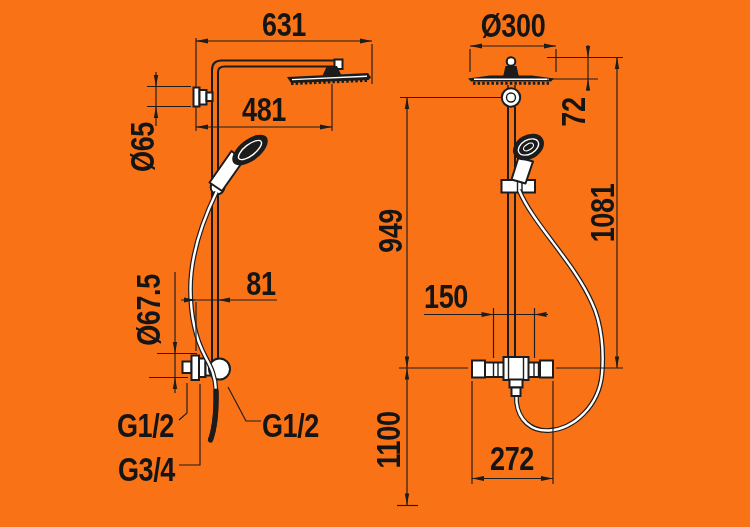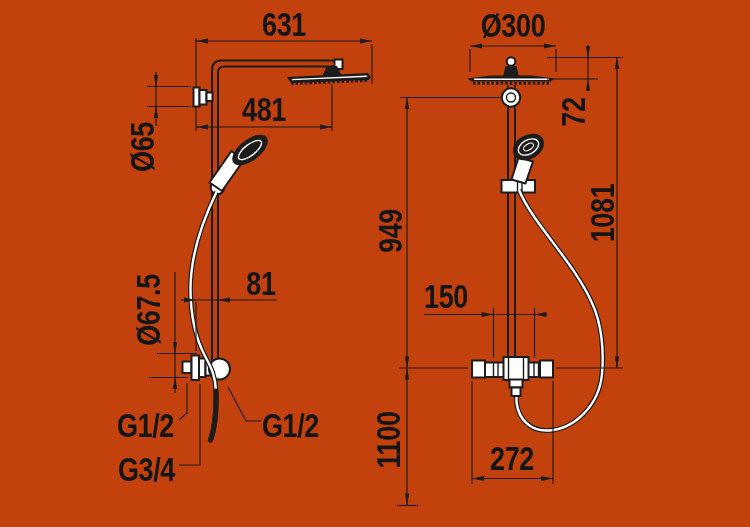--- a/index.html
+++ b/index.html
@@ -1,16 +1,16 @@
 <!DOCTYPE html>
 <html><head>
 <meta charset="utf-8">
 <style>
   html,body{margin:0;padding:0;background:#ffffff;}
-  .stage{position:relative;width:750px;height:527px;background:#c2410c;overflow:hidden;}
+  .stage{position:relative;width:750px;height:527px;background:#f97316;overflow:hidden;}
   svg{position:absolute;left:0;top:0;}
   .ol{stroke:#1c1c1c;stroke-width:2;fill:none;}
   .olr{stroke:#1c1c1c;stroke-width:2;fill:none;stroke-linejoin:round;}
   .thin{stroke:#1c1c1c;stroke-width:1.4;fill:none;}
   .wfill{fill:#ffffff;stroke:#1c1c1c;stroke-width:2;}
   .dark{fill:#1c1c1c;stroke:none;}
   .dim{stroke:#1d1d1d;stroke-width:1.15;fill:none;}
   .arr{fill:#1d1d1d;stroke:none;}
   .tube-o{stroke:#1c1c1c;stroke-width:4.8;fill:none;}
   .tube-i{stroke:#ffffff;stroke-width:2.4;fill:none;}

